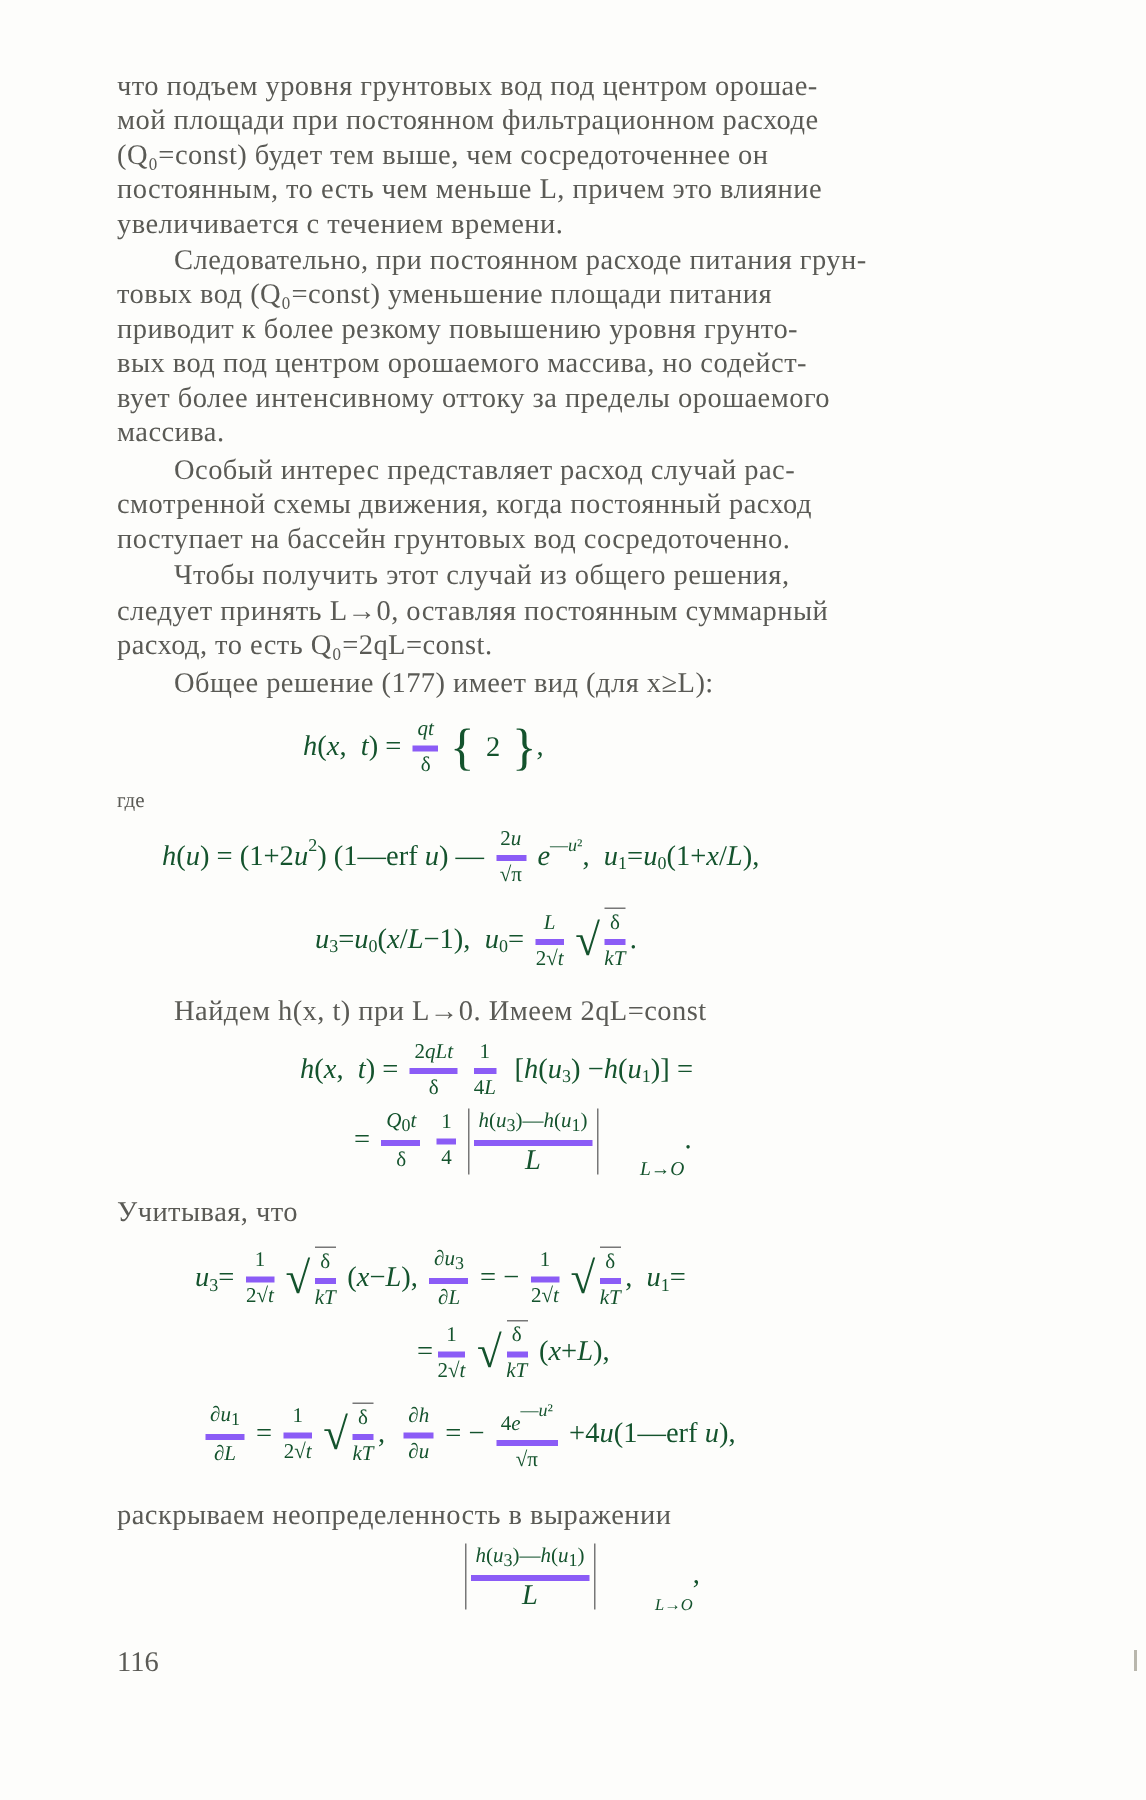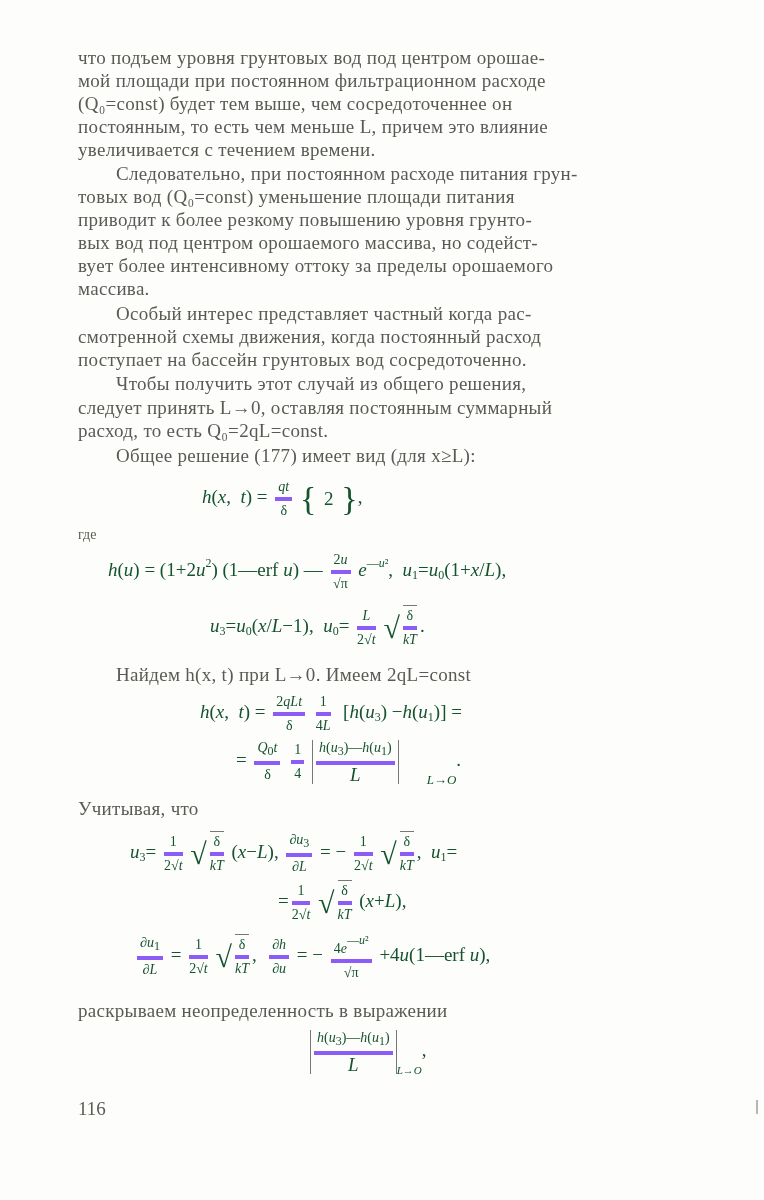--- a/index.html
+++ b/index.html
@@ -33,21 +33,21 @@
   <div class="abs para" style="top:116px;left:0;">постоянным, то есть чем меньше L, причем это влияние</div>
   <div class="abs para" style="top:139px;left:0;">увеличивается с течением времени.</div>
 
   <div class="abs para" style="top:163px;left:38px;">Следовательно, при постоянном расходе питания грун-</div>
   <div class="abs para" style="top:186px;left:0;">товых вод (Q₀=const) уменьшение площади питания</div>
   <div class="abs para" style="top:209px;left:0;">приводит к более резкому повышению уровня грунто-</div>
   <div class="abs para" style="top:232px;left:0;">вых вод под центром орошаемого массива, но содейст-</div>
   <div class="abs para" style="top:255px;left:0;">вует более интенсивному оттоку за пределы орошаемого</div>
   <div class="abs para" style="top:278px;left:0;">массива.</div>
 
-  <div class="abs para" style="top:303px;left:38px;">Особый интерес представляет частный когда рас-</div>
+  <div class="abs para" style="top:303px;left:38px;">Особый интерес представляет расход случай рас-</div>
   <div class="abs para" style="top:326px;left:0;">смотренной схемы движения, когда постоянный расход</div>
   <div class="abs para" style="top:349px;left:0;">поступает на бассейн грунтовых вод сосредоточенно.</div>
 
   <div class="abs para" style="top:352px;left:38px;margin-top:21px;">Чтобы получить этот случай из общего решения,</div>
   <div class="abs para" style="top:397px;left:0;">следует принять L→0, оставляя постоянным суммарный</div>
   <div class="abs para" style="top:420px;left:0;">расход, то есть Q₀=2qL=const.</div>
 
   <div class="abs para" style="top:445px;left:38px;">Общее решение (177) имеет вид (для x≥L):</div>
 
   <div class="abs math" style="top:477px;left:124px;">
@@ -114,18 +114,18 @@
     <span style="font-size:30px;vertical-align:middle;">√</span><span class="frac" style="border-top:1px solid #777;"><span class="num small">δ</span><span class="small"><i>kT</i></span></span>,&nbsp;
     <span class="frac"><span class="num small">∂<i>h</i></span><span class="small">∂<i>u</i></span></span>
     = −
     <span class="frac"><span class="num small">4<i>e</i><span class="sup">—<i>u</i>²</span></span><span class="small">√π</span></span>
     +4<i>u</i>(1—erf <i>u</i>),
   </div>
 
   <div class="abs para" style="top:1000px;left:0;">раскрываем неопределенность в выражении</div>
 
   <div class="abs math" style="top:1028px;left:232px;">
-    <span class="bar"></span><span class="frac"><span class="num small"><i>h</i>(<i>u</i><span class="sub">3</span>)—<i>h</i>(<i>u</i><span class="sub">1</span>)</span><span><i>L</i></span></span><span class="bar"></span><span class="small" style="vertical-align:-18px;font-size:11px;"><i>L</i>→<i>O</i></span>,
+    <span class="bar"></span><span class="frac"><span class="num small"><i>h</i>(<i>u</i><span class="sub">3</span>)—<i>h</i>(<i>u</i><span class="sub">1</span>)</span><span><i>L</i></span></span><span class="bar"></span><span class="small" style="vertical-align:-18px;font-size:11px;margin-left:40px;"><i>L</i>→<i>O</i></span>,
   </div>
 </div>
 
 <div class="pagenum">116</div>
 <div class="marginmark"></div>
 
 </body></html>

